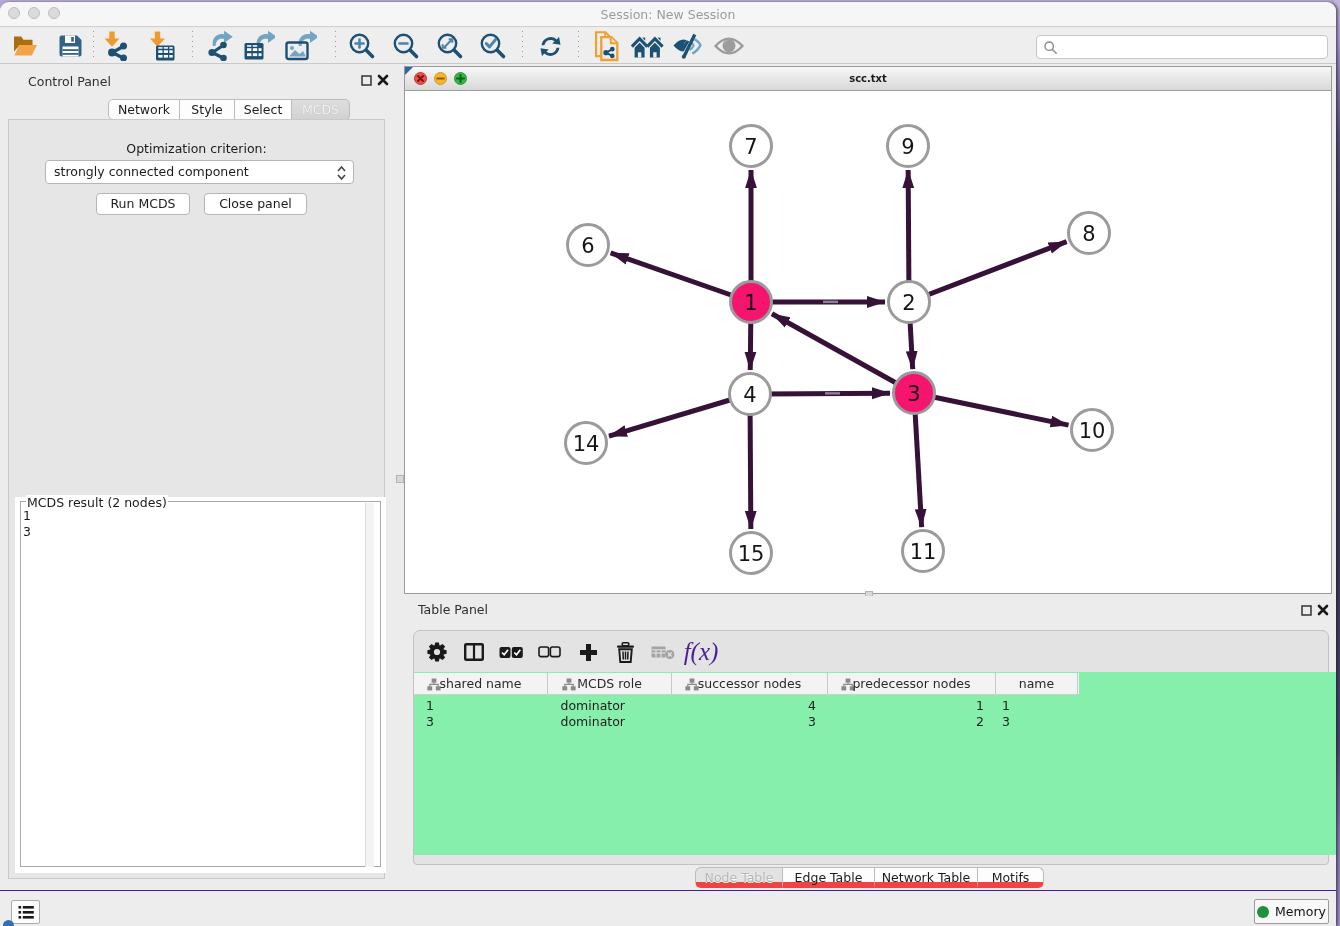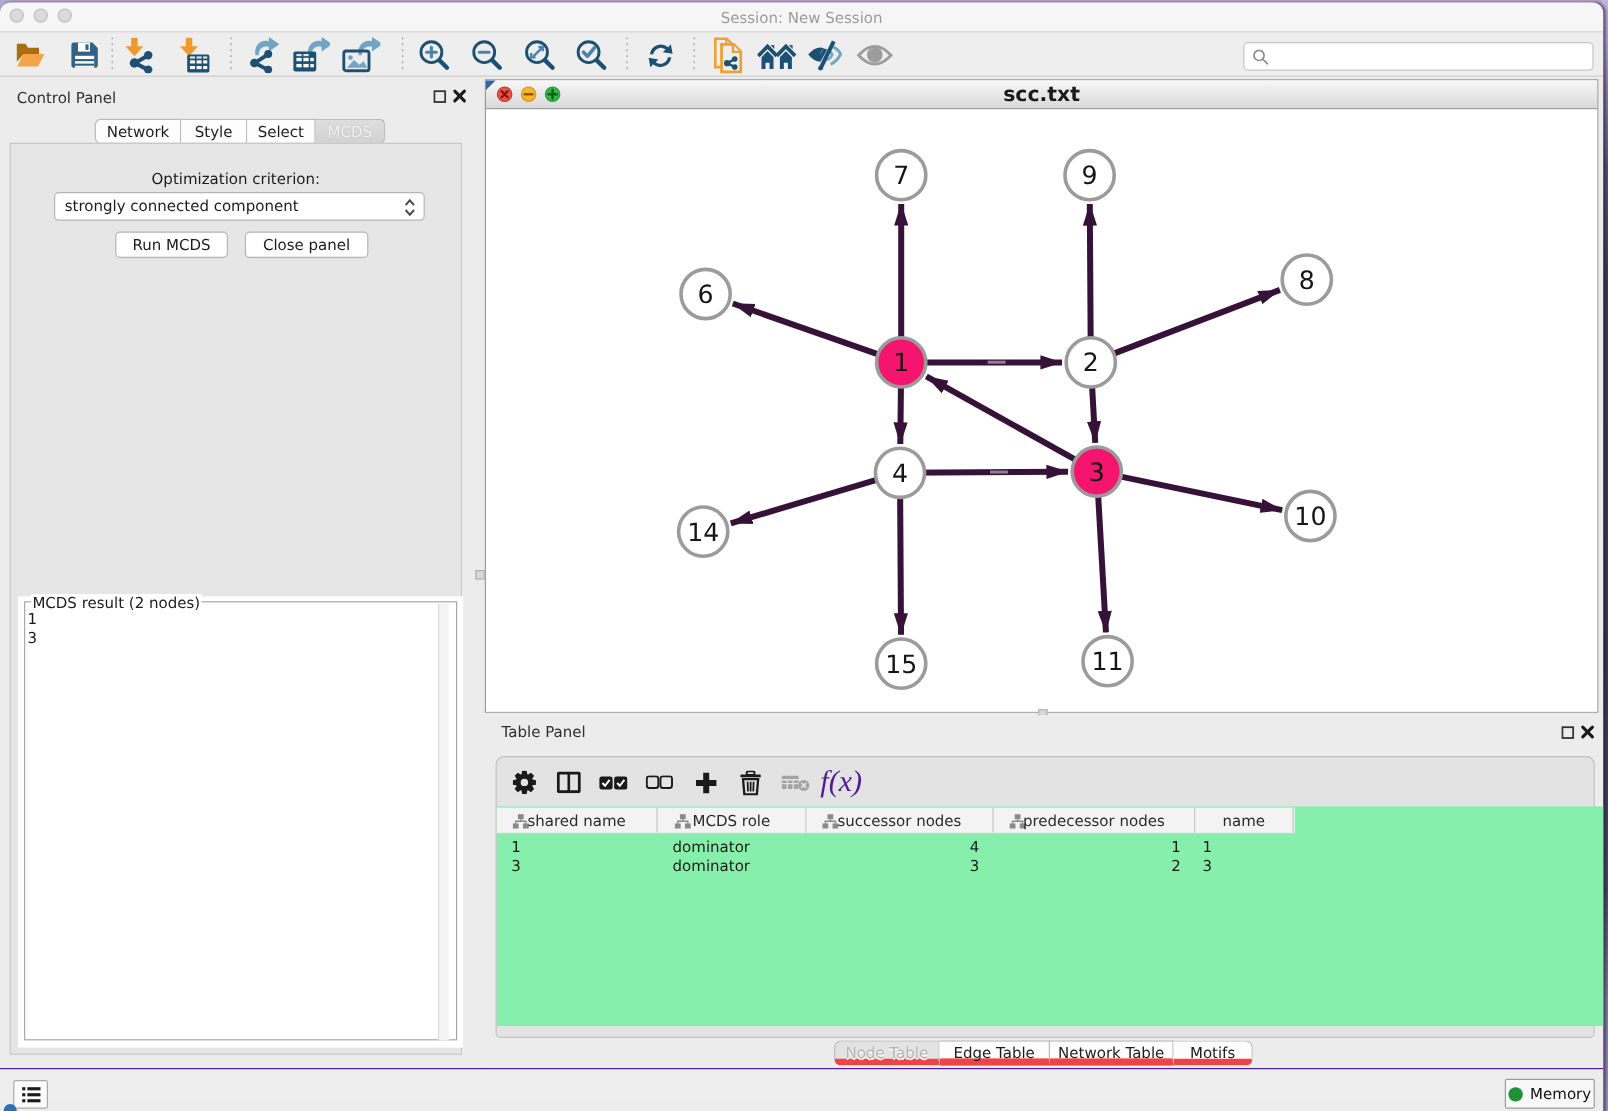--- a/index.html
+++ b/index.html
@@ -28,21 +28,21 @@
   
   .main { position:absolute; left:0; top:62px; width:100%; height:826px; background:#ececec; }
 
   
   .cp-title, .tp-title { position:absolute; font-size:12.5px; color:#2f2f2f; }
   .panel-btn { position:absolute; width:14px; height:14px; display:flex; align-items:center; justify-content:center; }
   .cp-tabs { position:absolute; left:79px; top:35px; height:21px; display:flex; }
   .cp-tab { height:21px; line-height:20px; font-size:12.5px; color:#1c1c1c; background:#fdfdfd;
     border-top:1px solid #bcbcbc; border-bottom:1px solid #bcbcbc; border-right:1px solid #bcbcbc;
     text-align:center; }
-  .cp-tab:first-child { border-left:1px solid #bcbcbc; border-radius:5px 0 0 5px; }
+  .cp-tab:first-child { border-left:1px solid #bcbcbc; border-radius:5px 0 0 5px;margin-left:29px; }
   .cp-tab.selected { background:linear-gradient(#dedede,#d2d2d2); color:#f4f4f4;
     text-shadow:0 0 1px rgba(150,150,150,.7); border-radius:0 5px 5px 0; }
   .cp-body { position:absolute; left:8px; top:55px; width:377px; height:760px;
     background:#e6e6e6; border:1px solid #c9c9c9; }
   .opt-label { position:absolute; top:21px; width:100%; text-align:center; font-size:12.5px; color:#1c1c1c; }
   .opt-select { position:absolute; left:36px; top:40px; width:309px; height:24px; background:#ffffff;
     border:1px solid #b5b5b5; border-radius:4px; font-size:12.5px; color:#1c1c1c; line-height:22px; padding-left:8px; }
   .opt-select svg { position:absolute; right:7px; top:4px; }
   .cp-button { position:absolute; top:73px; height:22px; background:#fff; border:1px solid #b5b5b5;
     border-radius:4px; font-size:12.5px; color:#1c1c1c; text-align:center; line-height:20px; }
@@ -54,21 +54,21 @@
 
   
   .v-handle { position:absolute; left:396px; top:411px; width:8px; height:8px; background:#d8d8d8; border:1px solid #b3b3b3; }
   .h-handle { position:absolute; left:865px; top:527px; width:8px; height:7px; background:#d8d8d8; border:1px solid #b3b3b3; }
 
   
   .net-frame { position:absolute; left:404px; top:2px; width:928px; height:528px;
     border:1px solid #9a9a9a; background:#fff; }
   .nf-title { position:absolute; left:0; top:0; width:100%; height:24px;
     background:linear-gradient(#f7f7f7,#e2e2e2 70%,#d8d8d8); border-bottom:1px solid #9e9e9e; }
-  .nf-title .nf-text { position:absolute; width:100%; text-align:center; line-height:24px; font-size:17px; font-weight:700; color:#1a1a1a; }
+  .nf-title .nf-text { position:absolute; width:100%; text-align:center; line-height:24px; font-size:10px; font-weight:700; color:#1a1a1a; }
   .nf-dot { position:absolute; top:5px; width:13px; height:13px; border-radius:50%; }
   .nf-corner { position:absolute; left:0; top:0; width:0; height:0;
     border-top:8px solid #3363a4; border-right:8px solid transparent; }
   .nf-canvas { position:absolute; left:0; top:25px; width:926px; height:501px; background:#fff; overflow:hidden; }
 
   
   .table-panel { position:absolute; left:404px; top:532px; width:932px; height:294px; background:#ececec; }
   .tp-container { position:absolute; left:9px; top:34px; width:916px; height:235px;
     background:#e3e3e3; border:1px solid #c2c2c2; border-radius:7px 7px 4px 4px; }
   .tp-toolbar { position:absolute; left:0; top:0; width:100%; height:41px; }
@@ -299,21 +299,21 @@
       <svg width="13" height="13" viewBox="0 0 13 13">
         <circle cx="5.2" cy="5.2" r="4.2" fill="none" stroke="#8a8a8a" stroke-width="1.4"></circle>
         <line x1="8.4" y1="8.4" x2="12.2" y2="12.2" stroke="#8a8a8a" stroke-width="1.4" stroke-linecap="round"></line>
       </svg>
     </div>
   </div>
 
   <div class="main">
 
     <section>
-      <div class="cp-title" style="left:14px; top:10px;">Control Panel</div>
+      <div class="cp-title" style="left:28px; top:10px;">Control Panel</div>
       <div class="panel-btn" style="left:359px; top:9px;">
         <svg width="11" height="11" viewBox="0 0 11 11">
           <rect x="1" y="1" width="9" height="9" fill="none" stroke="#333" stroke-width="1.5"></rect>
         </svg>
       </div>
       <div class="panel-btn" style="left:376px; top:9px;">
         <svg width="12" height="12" viewBox="0 0 12 12">
           <path d="M2,2 L10,10 M10,2 L2,10" stroke="#1a1a1a" stroke-width="2.6" stroke-linecap="round"></path>
         </svg>
       </div>

